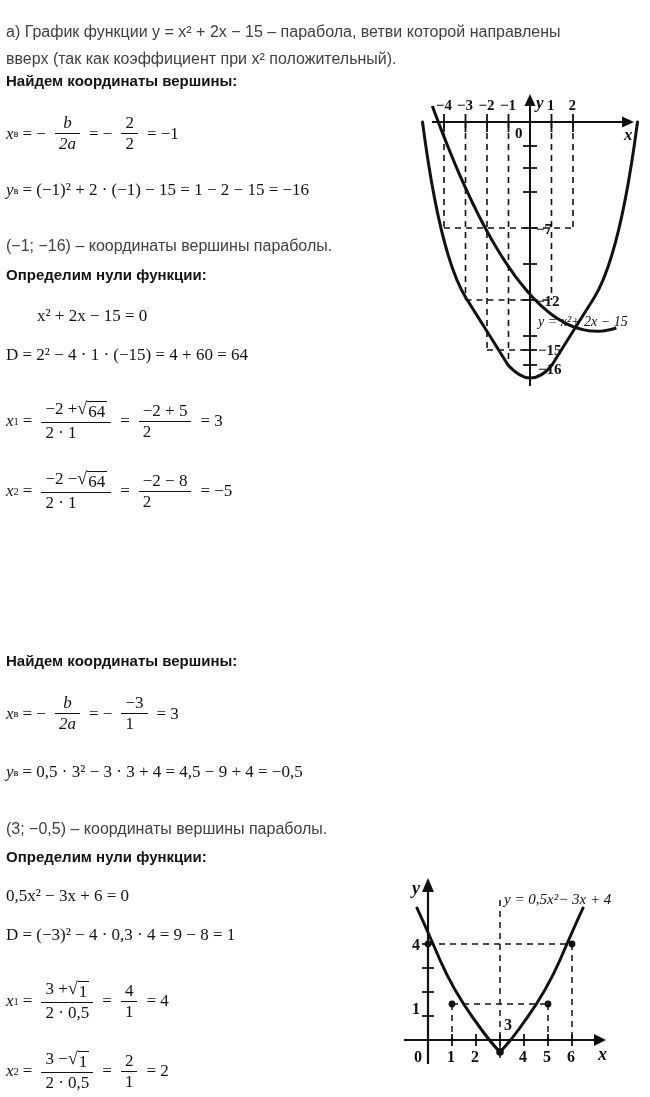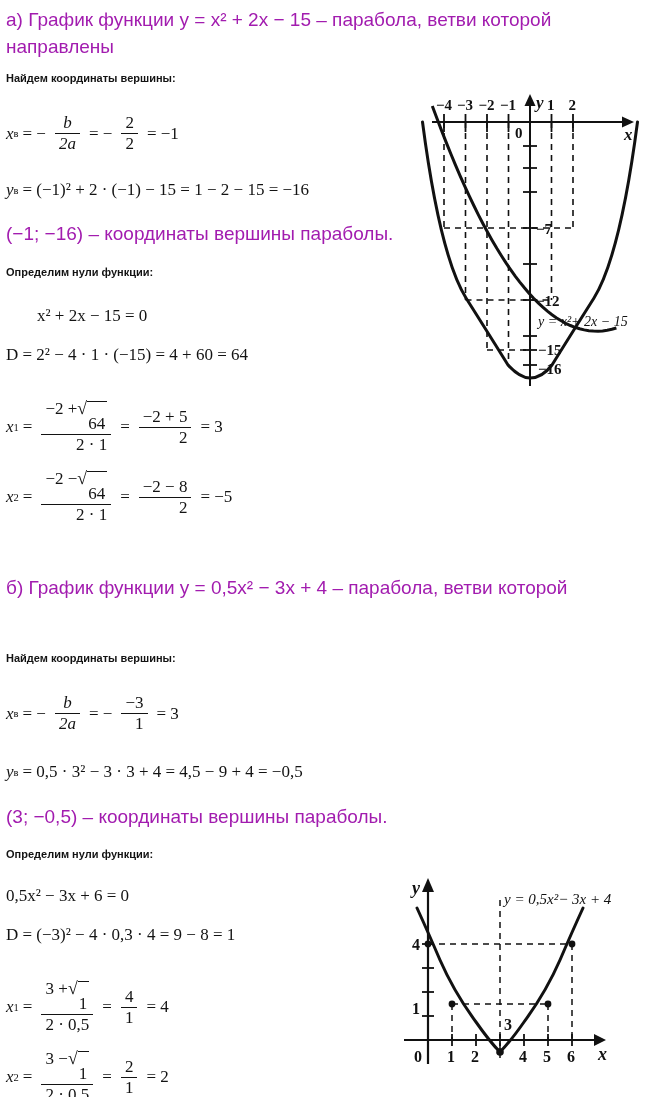--- a/index.html
+++ b/index.html
@@ -12,27 +12,28 @@
     height: 1097px;
     position: relative;
     font-family: "Liberation Sans", sans-serif;
     color: #111111;
     overflow: hidden;
   }
 
   
   .para {
     position: absolute;
-    font-size: 19px;
+    font-size: 16px;
     line-height: 27px;
-    color: #a21caf;
+    color: #404040;
+    margin-top: 12px;
   }
   .heading {
     position: absolute;
-    font-size: 11px;
+    font-size: 15px;
     font-weight: 600;
     color: #131313;
   }
   .mathline {
     position: absolute;
     font-family: "Liberation Serif", serif;
     font-size: 17px;
     color: #131313;
     white-space: nowrap;
     display: flex;
@@ -55,46 +56,47 @@
     vertical-align: middle;
     margin: 0 5px;
     line-height: 1.06;
   }
   .frac .num { padding: 0 4px 1px 4px; }
   .frac .den {
     padding: 1px 4px 0 4px;
     border-top: 1.4px solid #131313;
     width: 100%;
     box-sizing: border-box;
-    text-align: right;
+    text-align: left;
   }
   .frac .num { text-align: center; width: 100%; box-sizing: border-box; }
 
   
   .rad { display: inline-flex; align-items: flex-start; }
   .rad .sign { font-size: 1.05em; line-height: 1; }
   .rad .rand {
     border-top: 1.3px solid #131313;
-    padding: 13px 2px 0 1px;
+    padding: 1px 2px 0 1px;
     margin-top: 1px;
   }
 
   
   .figure { position: absolute; }
   .figure svg { display: block; }
   .fig-label {
     font-family: "Liberation Serif", serif;
     font-style: italic;
   }
 </style>
 </head>
 <body>
 
 <div class="para" style="left:6px; top:6px; width:640px;">
   <div>а) График функции y = x² + 2x − 15 – парабола, ветви которой направлены</div>
+  <div>вверх (так как коэффициент при x² положительный).</div>
 </div>
 
 <div class="heading" style="left:6px; top:72px;">Найдем координаты вершины:</div>
 
 <div class="mathline" style="left:6px; top:114px;">
   <span class="mi">x</span>
     <span class="sub">в</span>
   <span class="op">= −</span>
   <span class="frac">
     <span class="num mi">b</span>
@@ -241,21 +243,20 @@
       <text x="128" y="269">−15</text>
       <text x="128" y="288">−16</text>
       <text class="fig-label" x="126" y="22" font-size="17">y</text>
       <text class="fig-label" x="214" y="54" font-size="17">x</text>
     </g>
     <text class="fig-label" x="128" y="240" font-family="Liberation Serif, serif" font-size="14" fill="#111">y = x²+ 2x − 15</text>
   </svg>
 </div>
 
 <div class="para" style="left:6px; top:574px; width:640px;">
-  <div>б) График функции y = 0,5x² − 3x + 4 – парабола, ветви которой</div>
 </div>
 
 <div class="heading" style="left:6px; top:652px;">Найдем координаты вершины:</div>
 
 <div class="mathline" style="left:6px; top:694px;">
   <span class="mi">x</span>
     <span class="sub">в</span>
   <span class="op">= −</span>
   <span class="frac">
     <span class="num mi">b</span>

